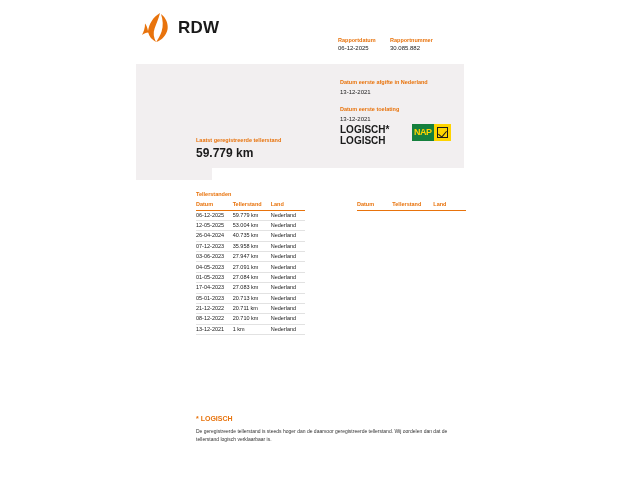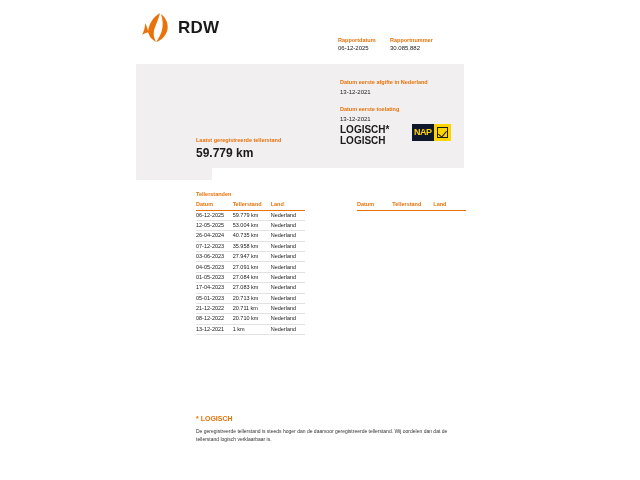--- a/index.html
+++ b/index.html
@@ -158,21 +158,21 @@
   .nap-badge {
     position: absolute;
     left: 276px;
     top: 60px;
     width: 40px;
     height: 17px;
     display: flex;
     align-items: stretch;
   }
   .nap-left {
-    background: #0f172a;
+    background: #15803d;
     color: #ffd400;
     font-size: 9px;
     font-weight: bold;
     line-height: 17px;
     padding: 0 2px;
     letter-spacing: -0.5px;
   }
   .nap-right {
     background: #ffd400;
     width: 17px;

